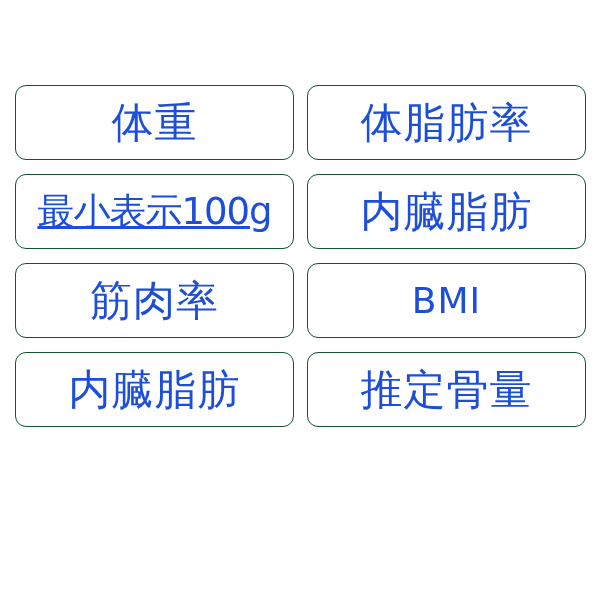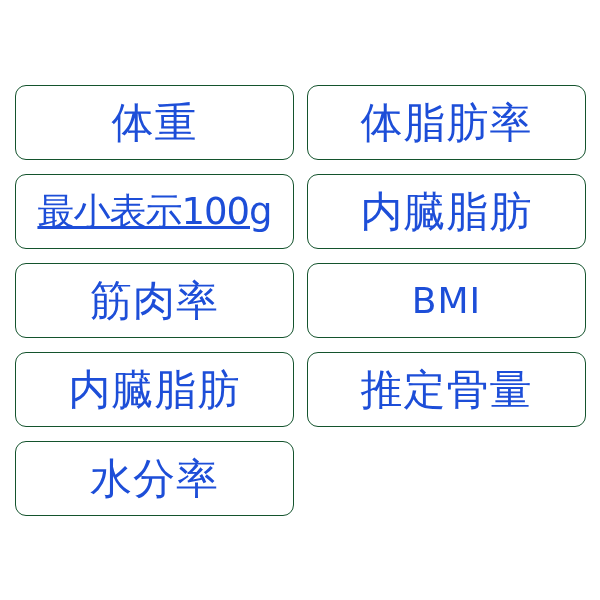--- a/index.html
+++ b/index.html
@@ -69,16 +69,13 @@
   </div>
   <div class="label-box latin">
     <span>BMI</span>
   </div>
   <div class="label-box">
     <span>内臓脂肪</span>
   </div>
   <div class="label-box">
     <span>推定骨量</span>
   </div>
-  <div class="label-box">
-    <span>水分率</span>
-  </div>
 </div>
 
 </body></html>

